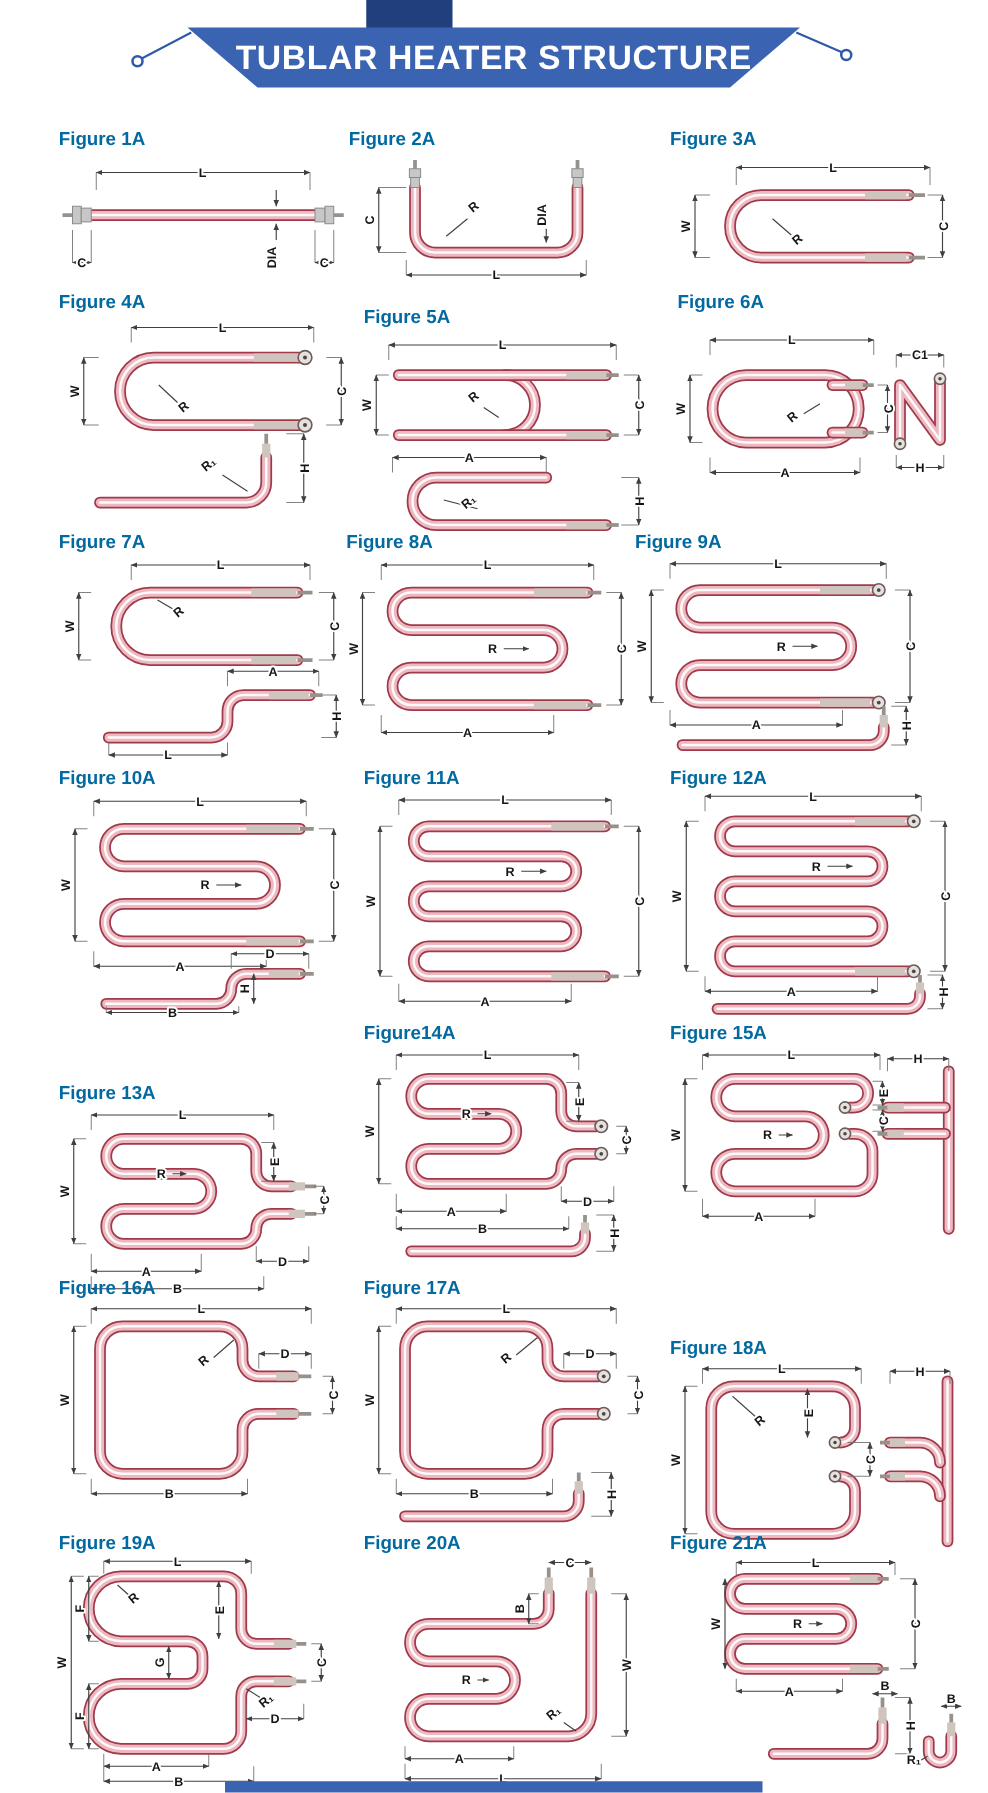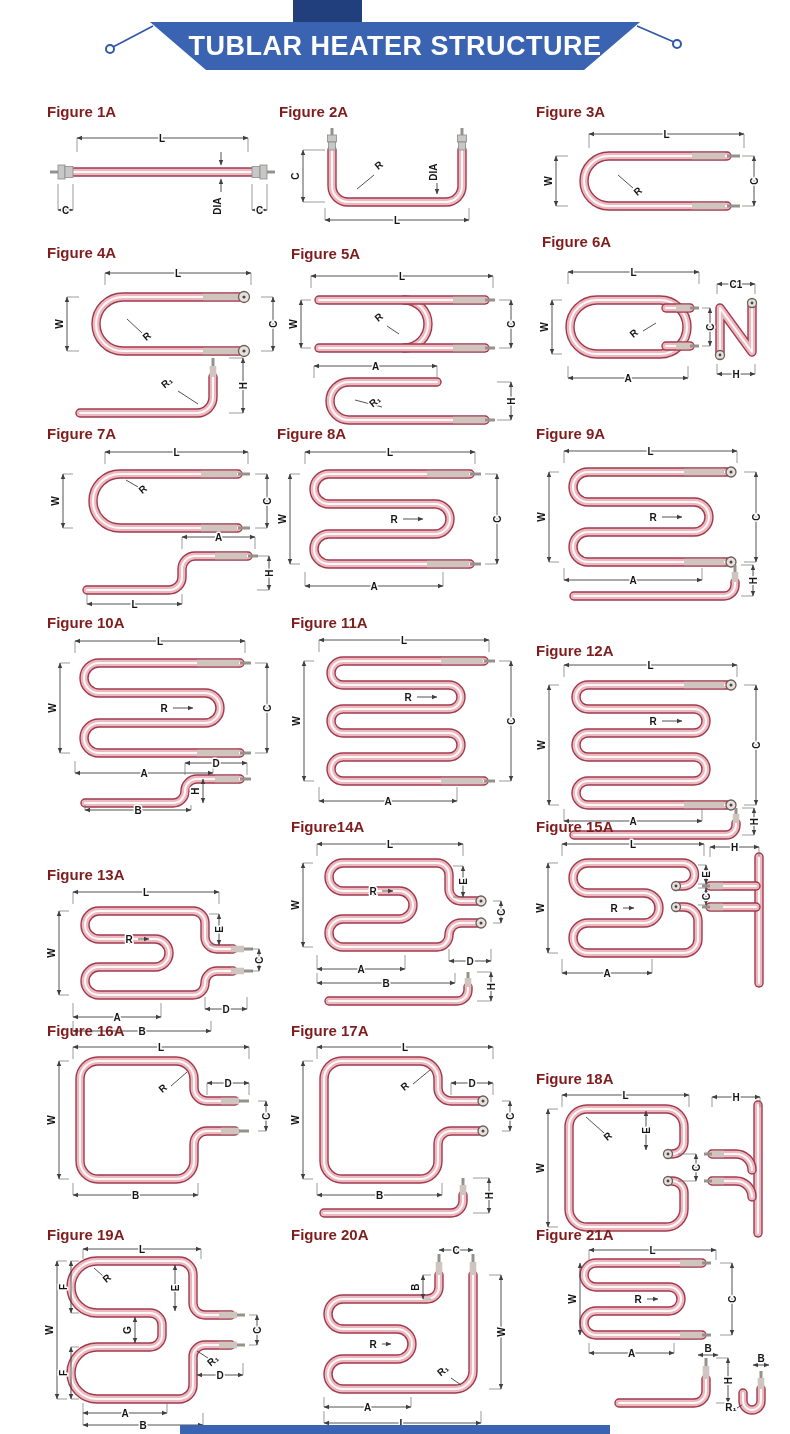--- a/index.html
+++ b/index.html
@@ -1,19 +1,19 @@
 <!DOCTYPE html>
 <html><head>
 <meta charset="utf-8">
 <style>
   html,body{margin:0;padding:0}
   body{width:790px;height:1434px;position:relative;background:#ffffff;overflow:hidden;
        font-family:"Liberation Sans",sans-serif}
   .fig{position:absolute}
-  .ftitle{font:bold 15px "Liberation Sans",sans-serif;color:#7f1d1d;margin:0 0 2px 2px;white-space:nowrap}
+  .ftitle{font:bold 15px "Liberation Sans",sans-serif;color:#0369a1;margin:0 0 2px 2px;white-space:nowrap}
   svg{display:block}
   .tube{fill:none;stroke:#a03a4b;stroke-width:9.4;stroke-linecap:round;stroke-linejoin:round}
   .tmid{fill:none;stroke:#ecb9c1;stroke-width:6.6;stroke-linecap:round;stroke-linejoin:round}
   .thi{fill:none;stroke:#ffffff;stroke-width:2;stroke-linecap:round;stroke-linejoin:round;opacity:.9}
   .sq{stroke-linecap:butt}
   .sleeve{fill:none;stroke:#cfc5be;stroke-width:6.6;stroke-linecap:butt}
   .pin{fill:none;stroke:#97918c;stroke-width:3;stroke-linecap:butt}
   .nut{fill:#c7c7c7;stroke:#8a8a8a;stroke-width:.8}
   .eyec{fill:#e6e1dc;stroke:#6d5c5c;stroke-width:1.3}
   .eyed{fill:#474747}
@@ -143,21 +143,21 @@
    <line class="ldr" x1="99" y1="66" x2="84" y2="53"></line>
    <text class="dl" x="106" y="72" transform="rotate(-40 106 72)">R</text>
    <line class="ext" x1="220" x2="208" y1="34" y2="34"></line>
         <line class="ext" x1="220" x2="208" y1="84" y2="84"></line>
         <line class="dim" marker-start="url(#ar)" marker-end="url(#ar)" x1="220" y1="34" x2="220" y2="84"></line>
    <text class="dl" x="224" y="59" transform="rotate(-90 224 59)">C</text>
   </g>
  </svg>
 </div>
 
-<div class="fig" style="left:45px;top:244px">
+<div class="fig" style="left:45px;top:233px">
  <div class="ftitle">Figure 4A</div>
  <svg width="235" height="168">
   <g>
    <path class="tube" d="M195,34 L78,34 A27,27 0 0 0 78,88 L195,88"></path>
         <path class="tmid" d="M195,34 L78,34 A27,27 0 0 0 78,88 L195,88"></path>
         <path class="thi" d="M195,34 L78,34 A27,27 0 0 0 78,88 L195,88"></path>
    <path class="tube" d="M35,150 L152,150 A16,16 0 0 0 168,134 L168,114"></path>
         <path class="tmid" d="M35,150 L152,150 A16,16 0 0 0 168,134 L168,114"></path>
         <path class="thi" d="M35,150 L152,150 A16,16 0 0 0 168,134 L168,114"></path>
   </g>
@@ -388,21 +388,21 @@
         <line class="dim" marker-start="url(#ar)" marker-end="url(#ar)" x1="222" y1="30" x2="222" y2="120"></line>
    <text class="dl" x="226" y="75" transform="rotate(-90 226 75)">C</text>
    <line class="ext" x1="30" x2="30" y1="142" y2="128"></line>
         <line class="ext" x1="168" x2="168" y1="142" y2="128"></line>
         <line class="dim" marker-start="url(#ar)" marker-end="url(#ar)" x1="30" y1="142" x2="168" y2="142"></line>
    <text class="dl" x="99" y="145.5">A</text>
   </g>
  </svg>
 </div>
 
-<div class="fig" style="left:534px;top:425px">
+<div class="fig" style="left:506px;top:425px">
  <div class="ftitle">Figure 9A</div>
  <svg width="235" height="165">
   <g>
    <path class="tube" d="M193,28 L54,28 A15,15 0 0 0 54,58 L160,58 A15,15 0 0 1 160,88 L54,88 A15,15 0 0 0 54,118 L193,118"></path>
         <path class="tmid" d="M193,28 L54,28 A15,15 0 0 0 54,58 L160,58 A15,15 0 0 1 160,88 L54,88 A15,15 0 0 0 54,118 L193,118"></path>
         <path class="thi" d="M193,28 L54,28 A15,15 0 0 0 54,58 L160,58 A15,15 0 0 1 160,88 L54,88 A15,15 0 0 0 54,118 L193,118"></path>
    <path class="tube" d="M40,152 L190,152 A11,11 0 0 0 201,141 L201,138"></path>
         <path class="tmid" d="M40,152 L190,152 A11,11 0 0 0 201,141 L201,138"></path>
         <path class="thi" d="M40,152 L190,152 A11,11 0 0 0 201,141 L201,138"></path>
   </g>
@@ -525,21 +525,21 @@
         <line class="dim" marker-start="url(#ar)" marker-end="url(#ar)" x1="222" y1="28" x2="222" y2="148"></line>
    <text class="dl" x="226" y="88" transform="rotate(-90 226 88)">C</text>
    <line class="ext" x1="30" x2="30" y1="168" y2="154"></line>
         <line class="ext" x1="168" x2="168" y1="168" y2="154"></line>
         <line class="dim" marker-start="url(#ar)" marker-end="url(#ar)" x1="30" y1="168" x2="168" y2="168"></line>
    <text class="dl" x="99" y="171.5">A</text>
   </g>
  </svg>
 </div>
 
-<div class="fig" style="left:534px;top:642px">
+<div class="fig" style="left:534px;top:614px">
  <div class="ftitle">Figure 12A</div>
  <svg width="235" height="182">
   <g>
    <path class="tube" d="M193,24 L54,24 A12,12 0 0 0 54,48 L160,48 A12,12 0 0 1 160,72 L54,72 A12,12 0 0 0 54,96 L160,96 A12,12 0 0 1 160,120 L54,120 A12,12 0 0 0 54,144 L193,144"></path>
         <path class="tmid" d="M193,24 L54,24 A12,12 0 0 0 54,48 L160,48 A12,12 0 0 1 160,72 L54,72 A12,12 0 0 0 54,96 L160,96 A12,12 0 0 1 160,120 L54,120 A12,12 0 0 0 54,144 L193,144"></path>
         <path class="thi" d="M193,24 L54,24 A12,12 0 0 0 54,48 L160,48 A12,12 0 0 1 160,72 L54,72 A12,12 0 0 0 54,96 L160,96 A12,12 0 0 1 160,120 L54,120 A12,12 0 0 0 54,144 L193,144"></path>
    <path class="tube" d="M40,174 L192,174 A10,10 0 0 0 202,164 L202,162"></path>
         <path class="tmid" d="M40,174 L192,174 A10,10 0 0 0 202,164 L202,162"></path>
         <path class="thi" d="M40,174 L192,174 A10,10 0 0 0 202,164 L202,162"></path>
   </g>

